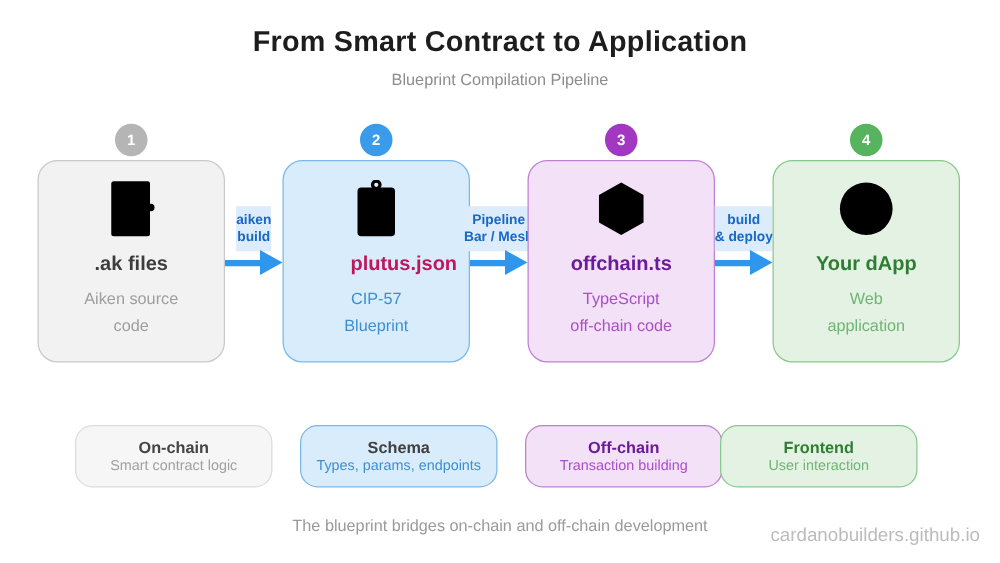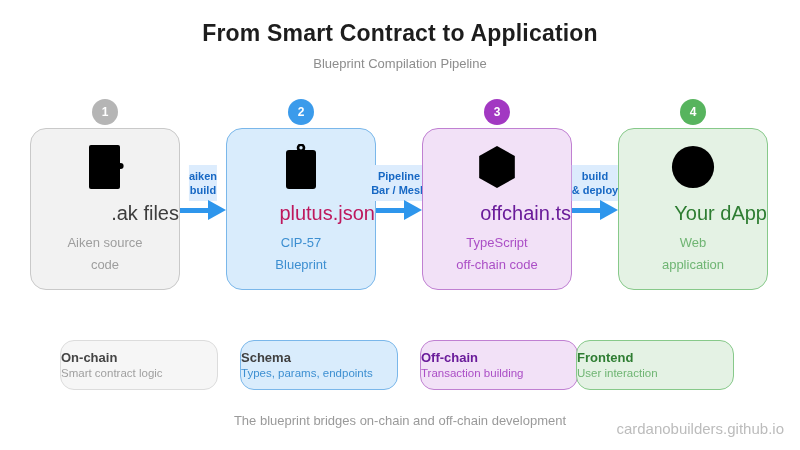--- a/index.html
+++ b/index.html
@@ -11,21 +11,21 @@
   .page-subtitle { position:absolute; top:56px; left:0; width:100%; text-align:center;
     font-size:13px; color:#8d8d8d; }
 
   
   .stage { position:absolute; top:99px; width:150px; }
   .stage-num { width:26px; height:26px; border-radius:50%; margin:0 auto;
     color:#ffffff; font-size:12px; font-weight:bold; text-align:center; line-height:26px; }
   .stage-box { margin-top:3px; height:162px; border-radius:16px; border:1.5px solid;
     text-align:center; padding-top:15px; }
   .stage-icon { display:inline-block; height:46px; }
-  .stage-title { margin-top:8px; font-size:20px; font-weight:normal;text-align:right; }
+  .stage-title { margin-top:8px; font-size:16px; font-weight:bold; }
   .stage-sub { margin-top:7px; font-size:13px; line-height:22px; }
 
   .stage-gray  .stage-num { background:#b5b5b5; }
   .stage-gray  .stage-box { background:#f2f2f2; border-color:#c9c9c9; }
   .stage-gray  .stage-title { color:#3d3d3d; }
   .stage-gray  .stage-sub { color:#9e9e9e; }
 
   .stage-blue  .stage-num { background:#3b9beb; }
   .stage-blue  .stage-box { background:#d9ecfc; border-color:#7ab7ea; }
   .stage-blue  .stage-title { color:#be185d;margin-left:44px; }
@@ -47,21 +47,21 @@
     background:#dcecfd; border-radius:0; padding:4px 0; text-align:center;
     font-size:11px; font-weight:bold; color:#1768c4; line-height:14px; white-space:nowrap; }
   .arrow { position:absolute; top:101px; left:0; width:46px; height:20px; }
   .arrow .shaft { position:absolute; left:0; top:7.5px; width:30px; height:5px; background:#2e96ec; }
   .arrow .head { position:absolute; left:28px; top:0; width:0; height:0;
     border-top:10px solid transparent; border-bottom:10px solid transparent;
     border-left:18px solid #2e96ec; }
 
   
   .legend-item { position:absolute; top:340px; width:158px; height:50px; border-radius:14px;
-    border:1.5px solid; text-align:left; padding-top:9px; }
+    border:1.5px solid; text-align:center; padding-top:9px; }
   .legend-title { font-size:13px; font-weight:bold; }
   .legend-sub { margin-top:2px; font-size:11.5px; }
   .legend-gray   { background:#f6f6f6; border-color:#dcdcdc; }
   .legend-gray   .legend-title { color:#444444; } .legend-gray .legend-sub { color:#a0a0a0; }
   .legend-blue   { background:#d9ecfc; border-color:#7ab7ea; }
   .legend-blue   .legend-title { color:#404040; } .legend-blue .legend-sub { color:#3d8fd1; }
   .legend-purple { background:#f2e1f7; border-color:#c080d2; }
   .legend-purple .legend-title { color:#6a1b9a; } .legend-purple .legend-sub { color:#ab4fc6; }
   .legend-green  { background:#e4f2e4; border-color:#87c98a; }
   .legend-green  .legend-title { color:#2e7d32; } .legend-green .legend-sub { color:#6fb573; }

